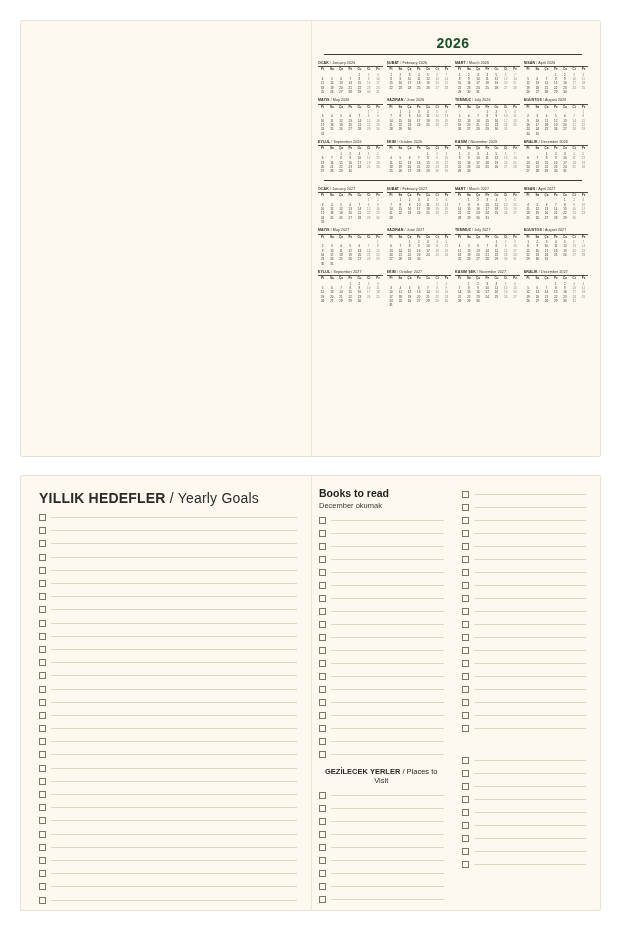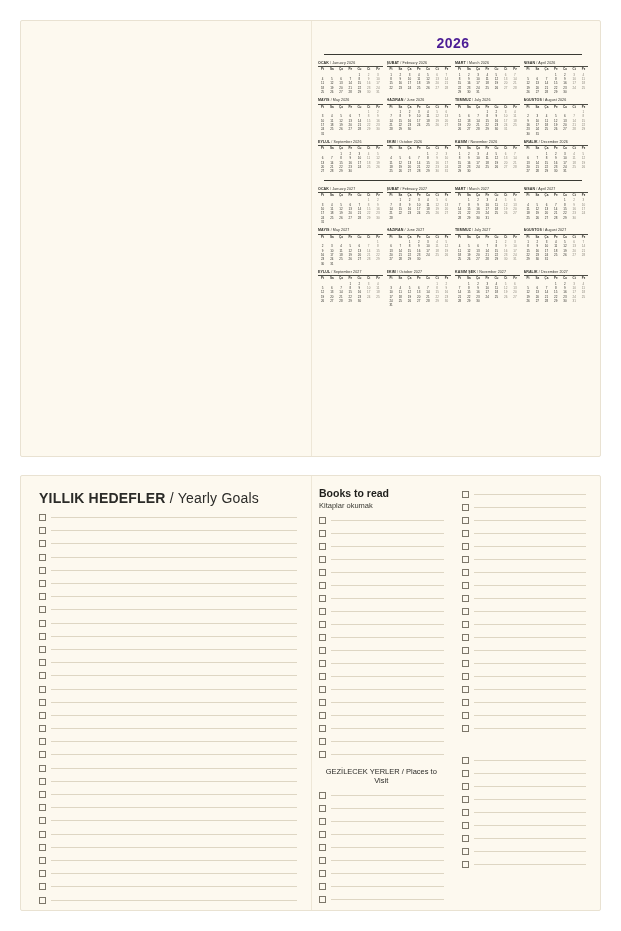--- a/index.html
+++ b/index.html
@@ -6,21 +6,21 @@
   body{width:621px;height:931px;font-family:"Liberation Sans",sans-serif;color:#2b2b28;}
   .page{position:relative;width:621px;height:931px;background:#fff;overflow:hidden;}
 
   
   .spread{position:absolute;background:#fdf9ef;border:1px solid #e9e2d2;box-sizing:border-box;}
   #spread-top{left:20px;top:20px;width:581px;height:437px;border-radius:2px;}
   .gutter{position:absolute;top:0;bottom:0;width:1px;background:#eee7d7;}
 
   .cal-side{position:absolute;top:0;right:0;width:290px;height:100%;box-sizing:border-box;padding:14px 12px 6px 8px;}
   .year-block{margin-bottom:6px;}
-  .year-title{text-align:center;font-size:14px;font-weight:700;letter-spacing:.5px;color:#4c1d95;margin:0 0 3px 0;}
+  .year-title{text-align:center;font-size:14px;font-weight:700;letter-spacing:.5px;color:#14532d;margin:0 0 3px 0;}
   .year-rule{height:1px;background:#3a3a33;margin:0 6px 6px 6px;}
   .month-grid{display:grid;grid-template-columns:repeat(4,1fr);gap:4px 4px;}
   .month{font-size:3.1px;line-height:1.32;color:#2f2f2a;}
   .m-name{font-size:3.6px;font-weight:700;letter-spacing:.1px;border-bottom:.5px solid #4a4a42;padding-bottom:.5px;margin-bottom:1px;white-space:nowrap;overflow:hidden;}
   .m-name .en{font-weight:400;}
   .dow{display:grid;grid-template-columns:repeat(7,1fr);font-weight:700;font-size:3px;text-align:center;margin-bottom:.5px;}
   .days{display:grid;grid-template-columns:repeat(7,1fr);font-size:3px;text-align:center;}
   .days span{line-height:1.45;}
   .days .we{color:#8a857a;}
 
@@ -35,21 +35,21 @@
   .row{display:flex;align-items:center;height:13.2px;}
   .box{width:5px;height:5px;border:.7px solid #7d776a;flex:0 0 auto;margin-right:5px;background:transparent;}
   .line{flex:1;border-bottom:.7px solid #ded6c3;height:0;}
   .col{flex:1;display:flex;flex-direction:column;min-width:0;}
   .col-head{margin-bottom:4px;}
   .col-head .t1{font-size:10.5px;font-weight:700;line-height:1.1;color:#1f1f1c;}
   .col-head .t2{font-size:7.5px;font-weight:400;color:#3a3a33;line-height:1.2;margin-top:1px;}
   .row-sm{height:13.0px;}
   .places{margin-top:6px;}
   .places-head{text-align:center;font-size:7.5px;margin:0 0 4px 0;}
-  .places-head b{font-weight:400;}
+  .places-head b{font-weight:700;}
 </style>
 </head>
 <body>
 
 <div class="page">
 
   <div class="spread" id="spread-top">
     <div class="gutter" style="left:290px;"></div>
     <div class="cal-side" id="calendar-side">
         <div class="year-block">
@@ -1325,21 +1325,21 @@
             <span class="box"></span>
             <span class="line"></span>
           </div>
         </div>
     </div>
 
     <div class="goals-right">
       <div class="col">
         <div class="col-head">
           <div class="t1">Books to read</div>
-          <div class="t2">Kitaplar okumak</div>
+          <div class="t2">December okumak</div>
         </div>
         <div class="rows" id="books-rows">
             <div class="row row-sm">
               <span class="box"></span>
               <span class="line"></span>
             </div>
             <div class="row row-sm">
               <span class="box"></span>
               <span class="line"></span>
             </div>

